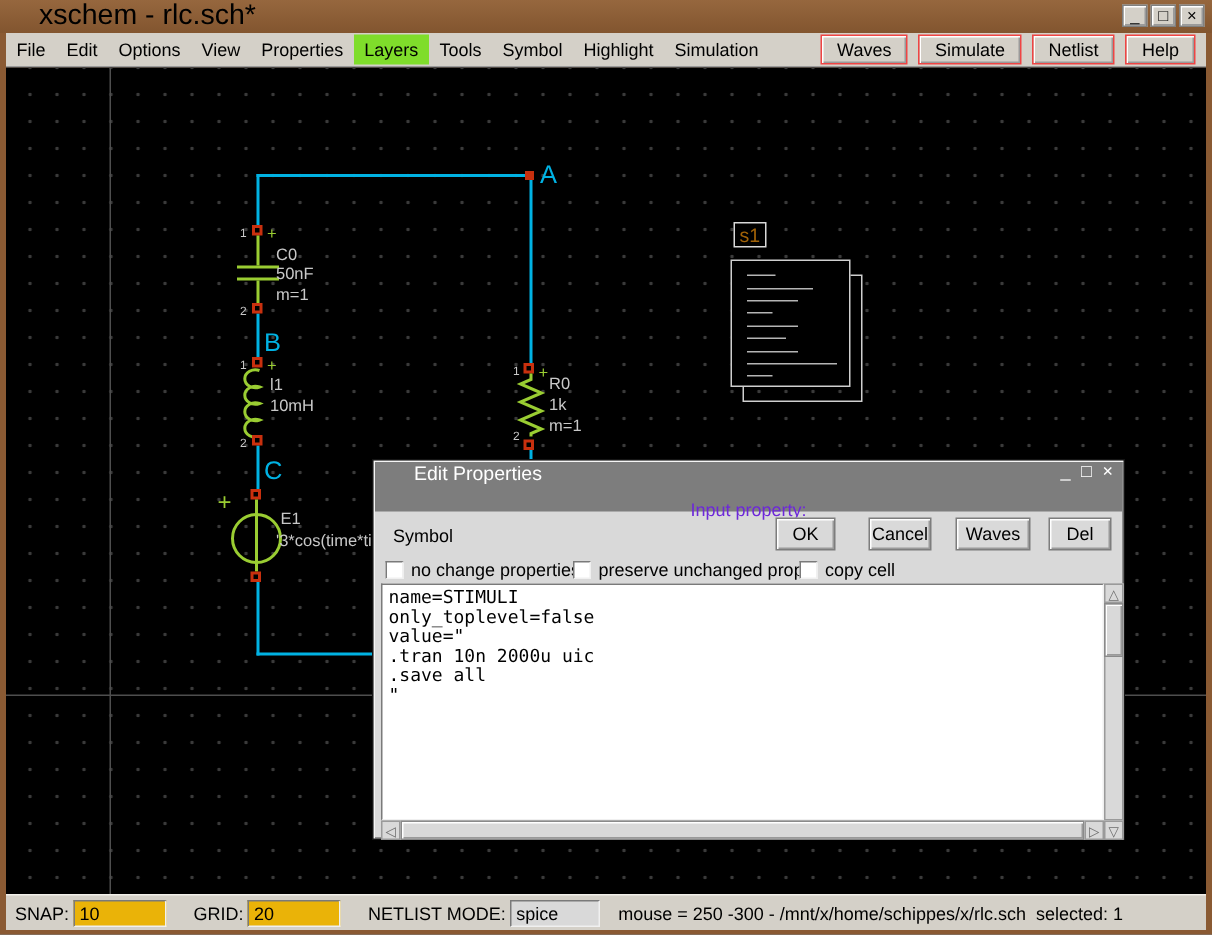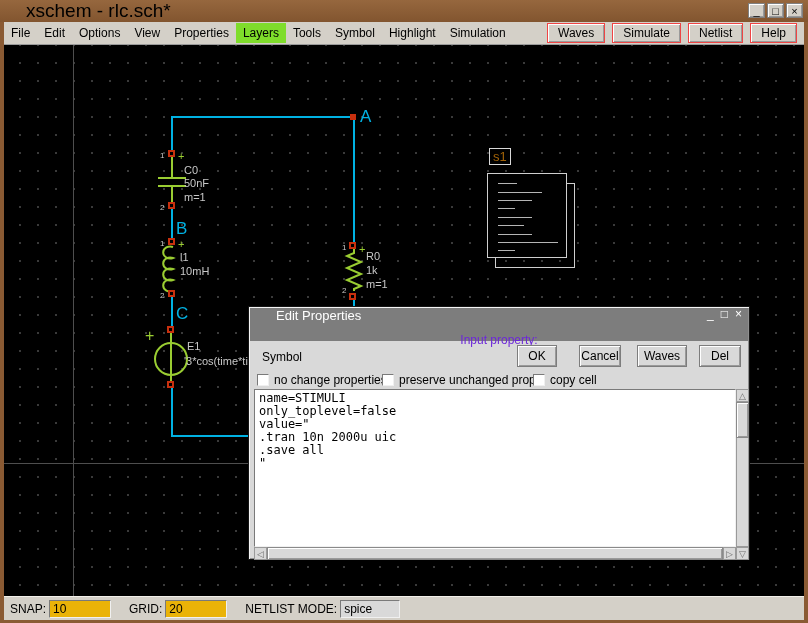--- a/index.html
+++ b/index.html
@@ -291,15 +291,16 @@
     <div class="sb-arrow" style="left:487px;top:240px">▽</div>
   </div>
 
   <div id="statusbar">
     <span class="lbl">SNAP:</span>
     <span class="status-entry green">10</span>
     <span class="lbl" style="margin-left:18px">GRID:</span>
     <span class="status-entry green">20</span>
     <span class="lbl" style="margin-left:18px">NETLIST MODE:</span>
     <span class="status-entry gray">spice</span>
+    <span class="info">mouse = 250 -300 - /mnt/x/home/schippes/x/rlc.sch  selected: 1</span>
   </div>
 
 </div>
 
 </body></html>

